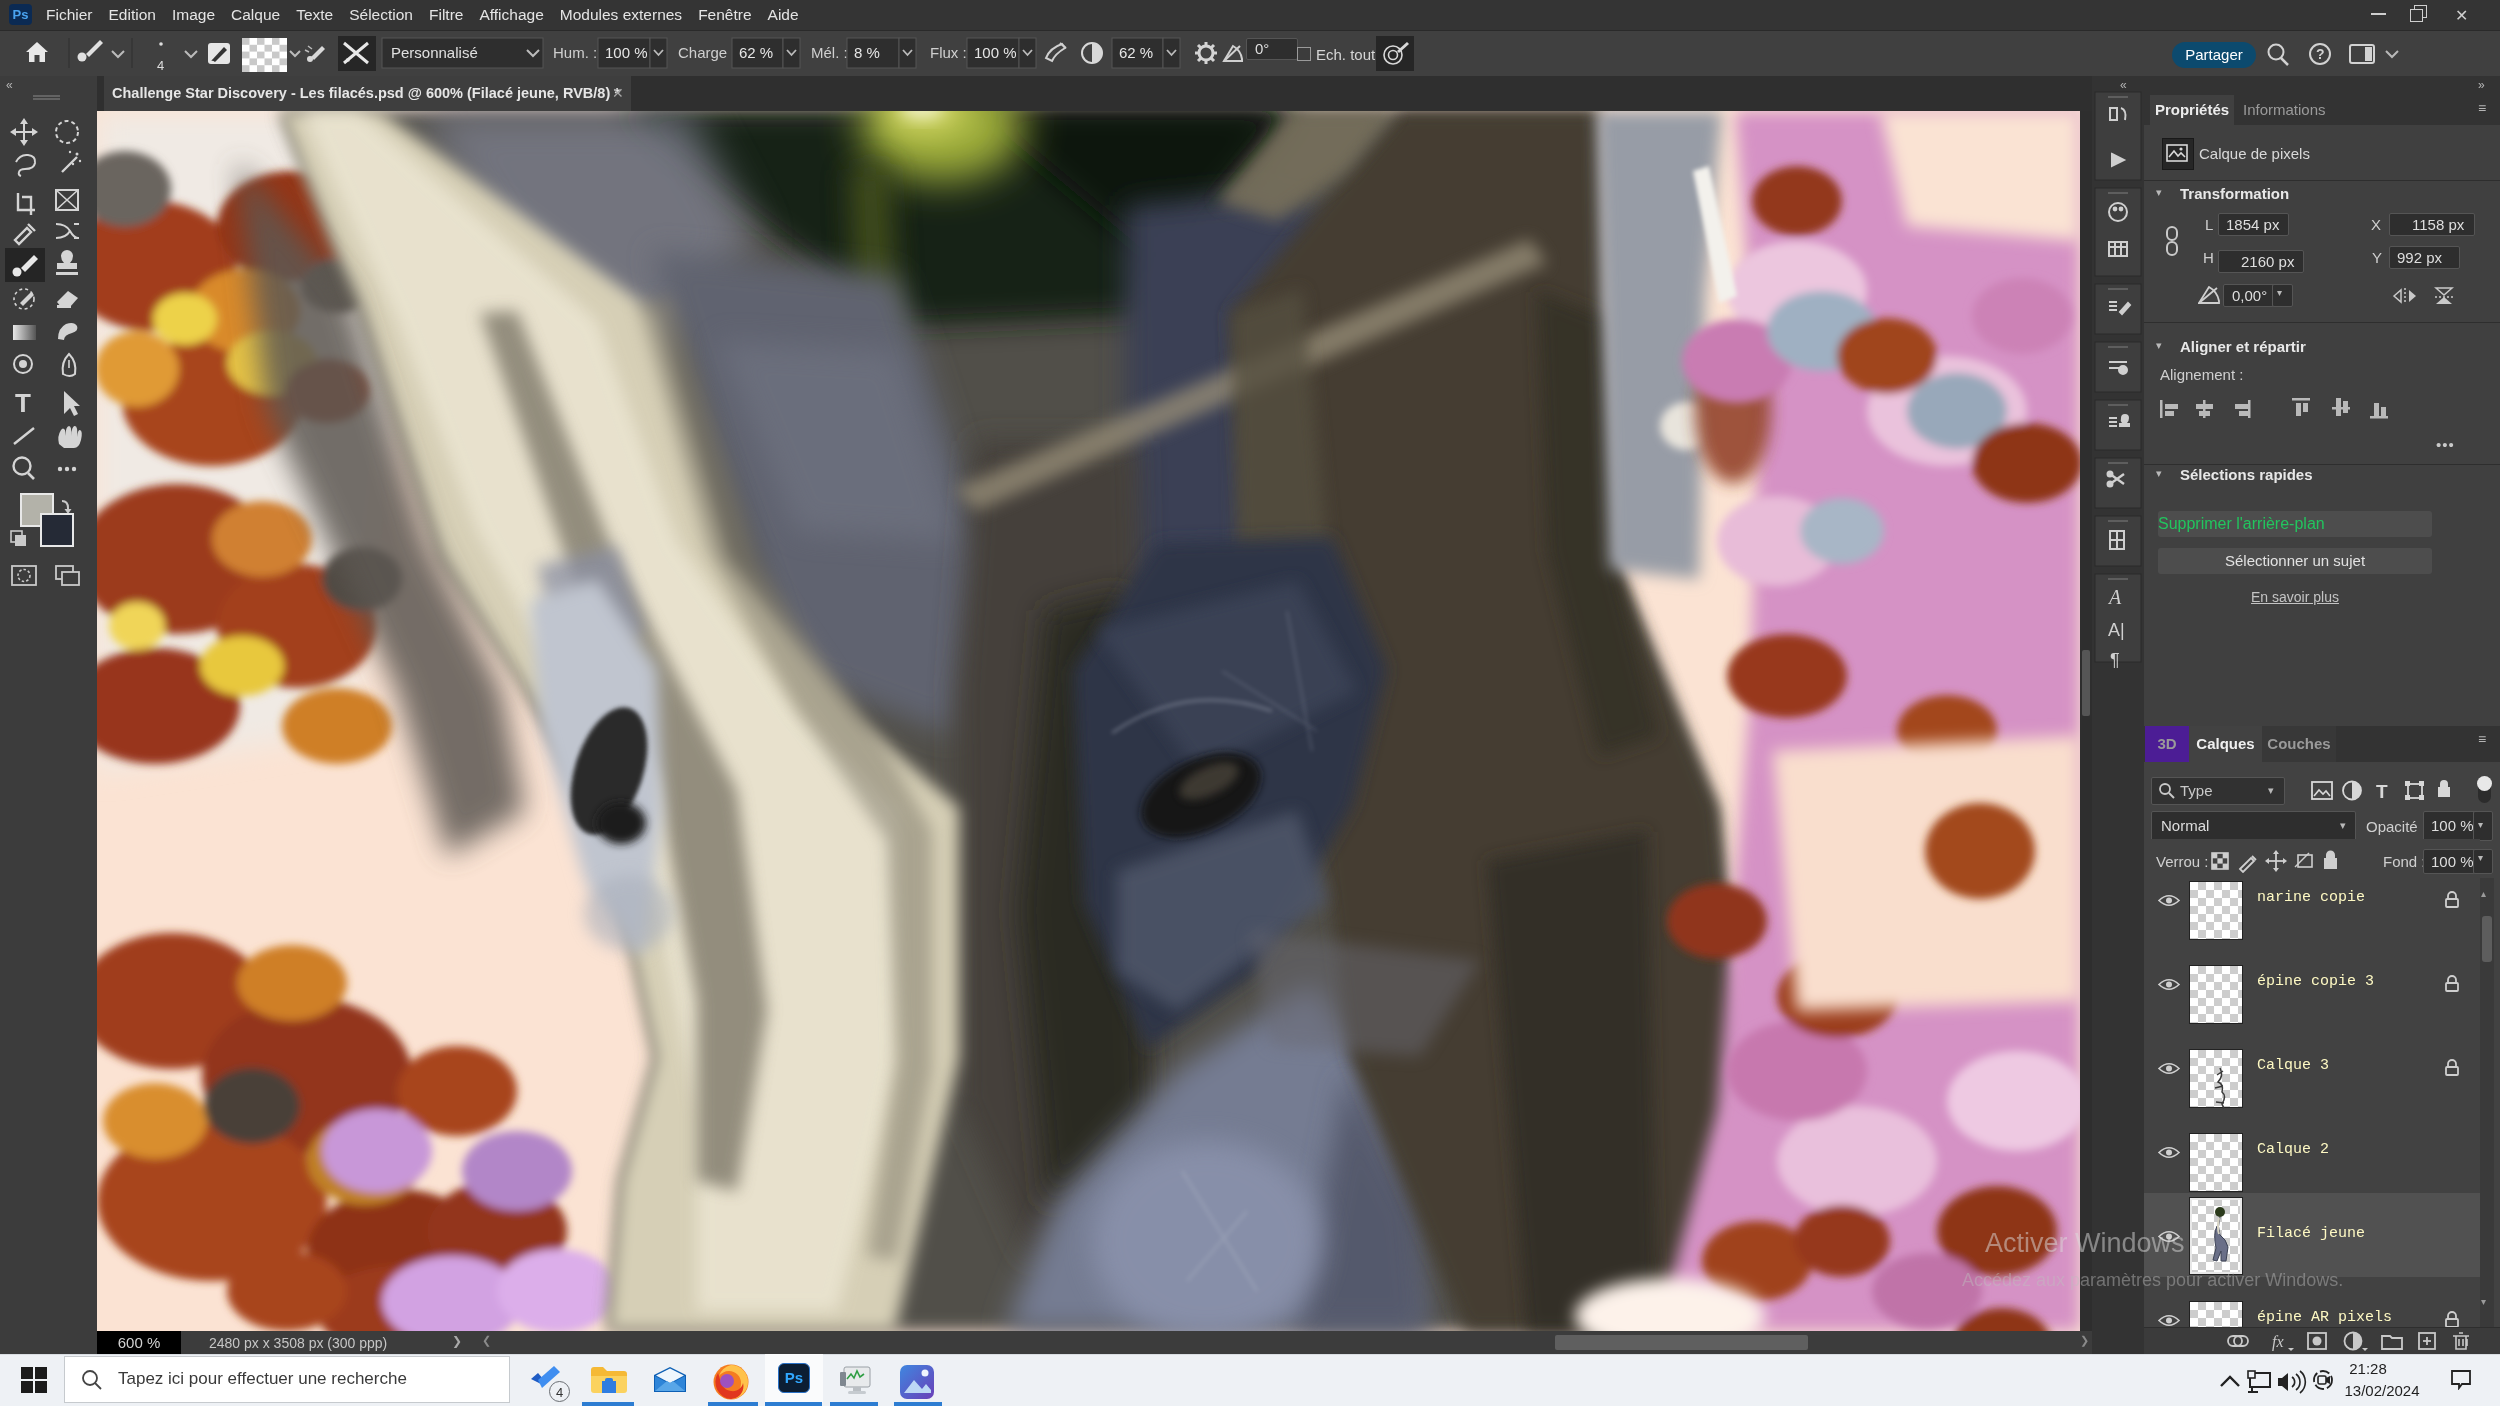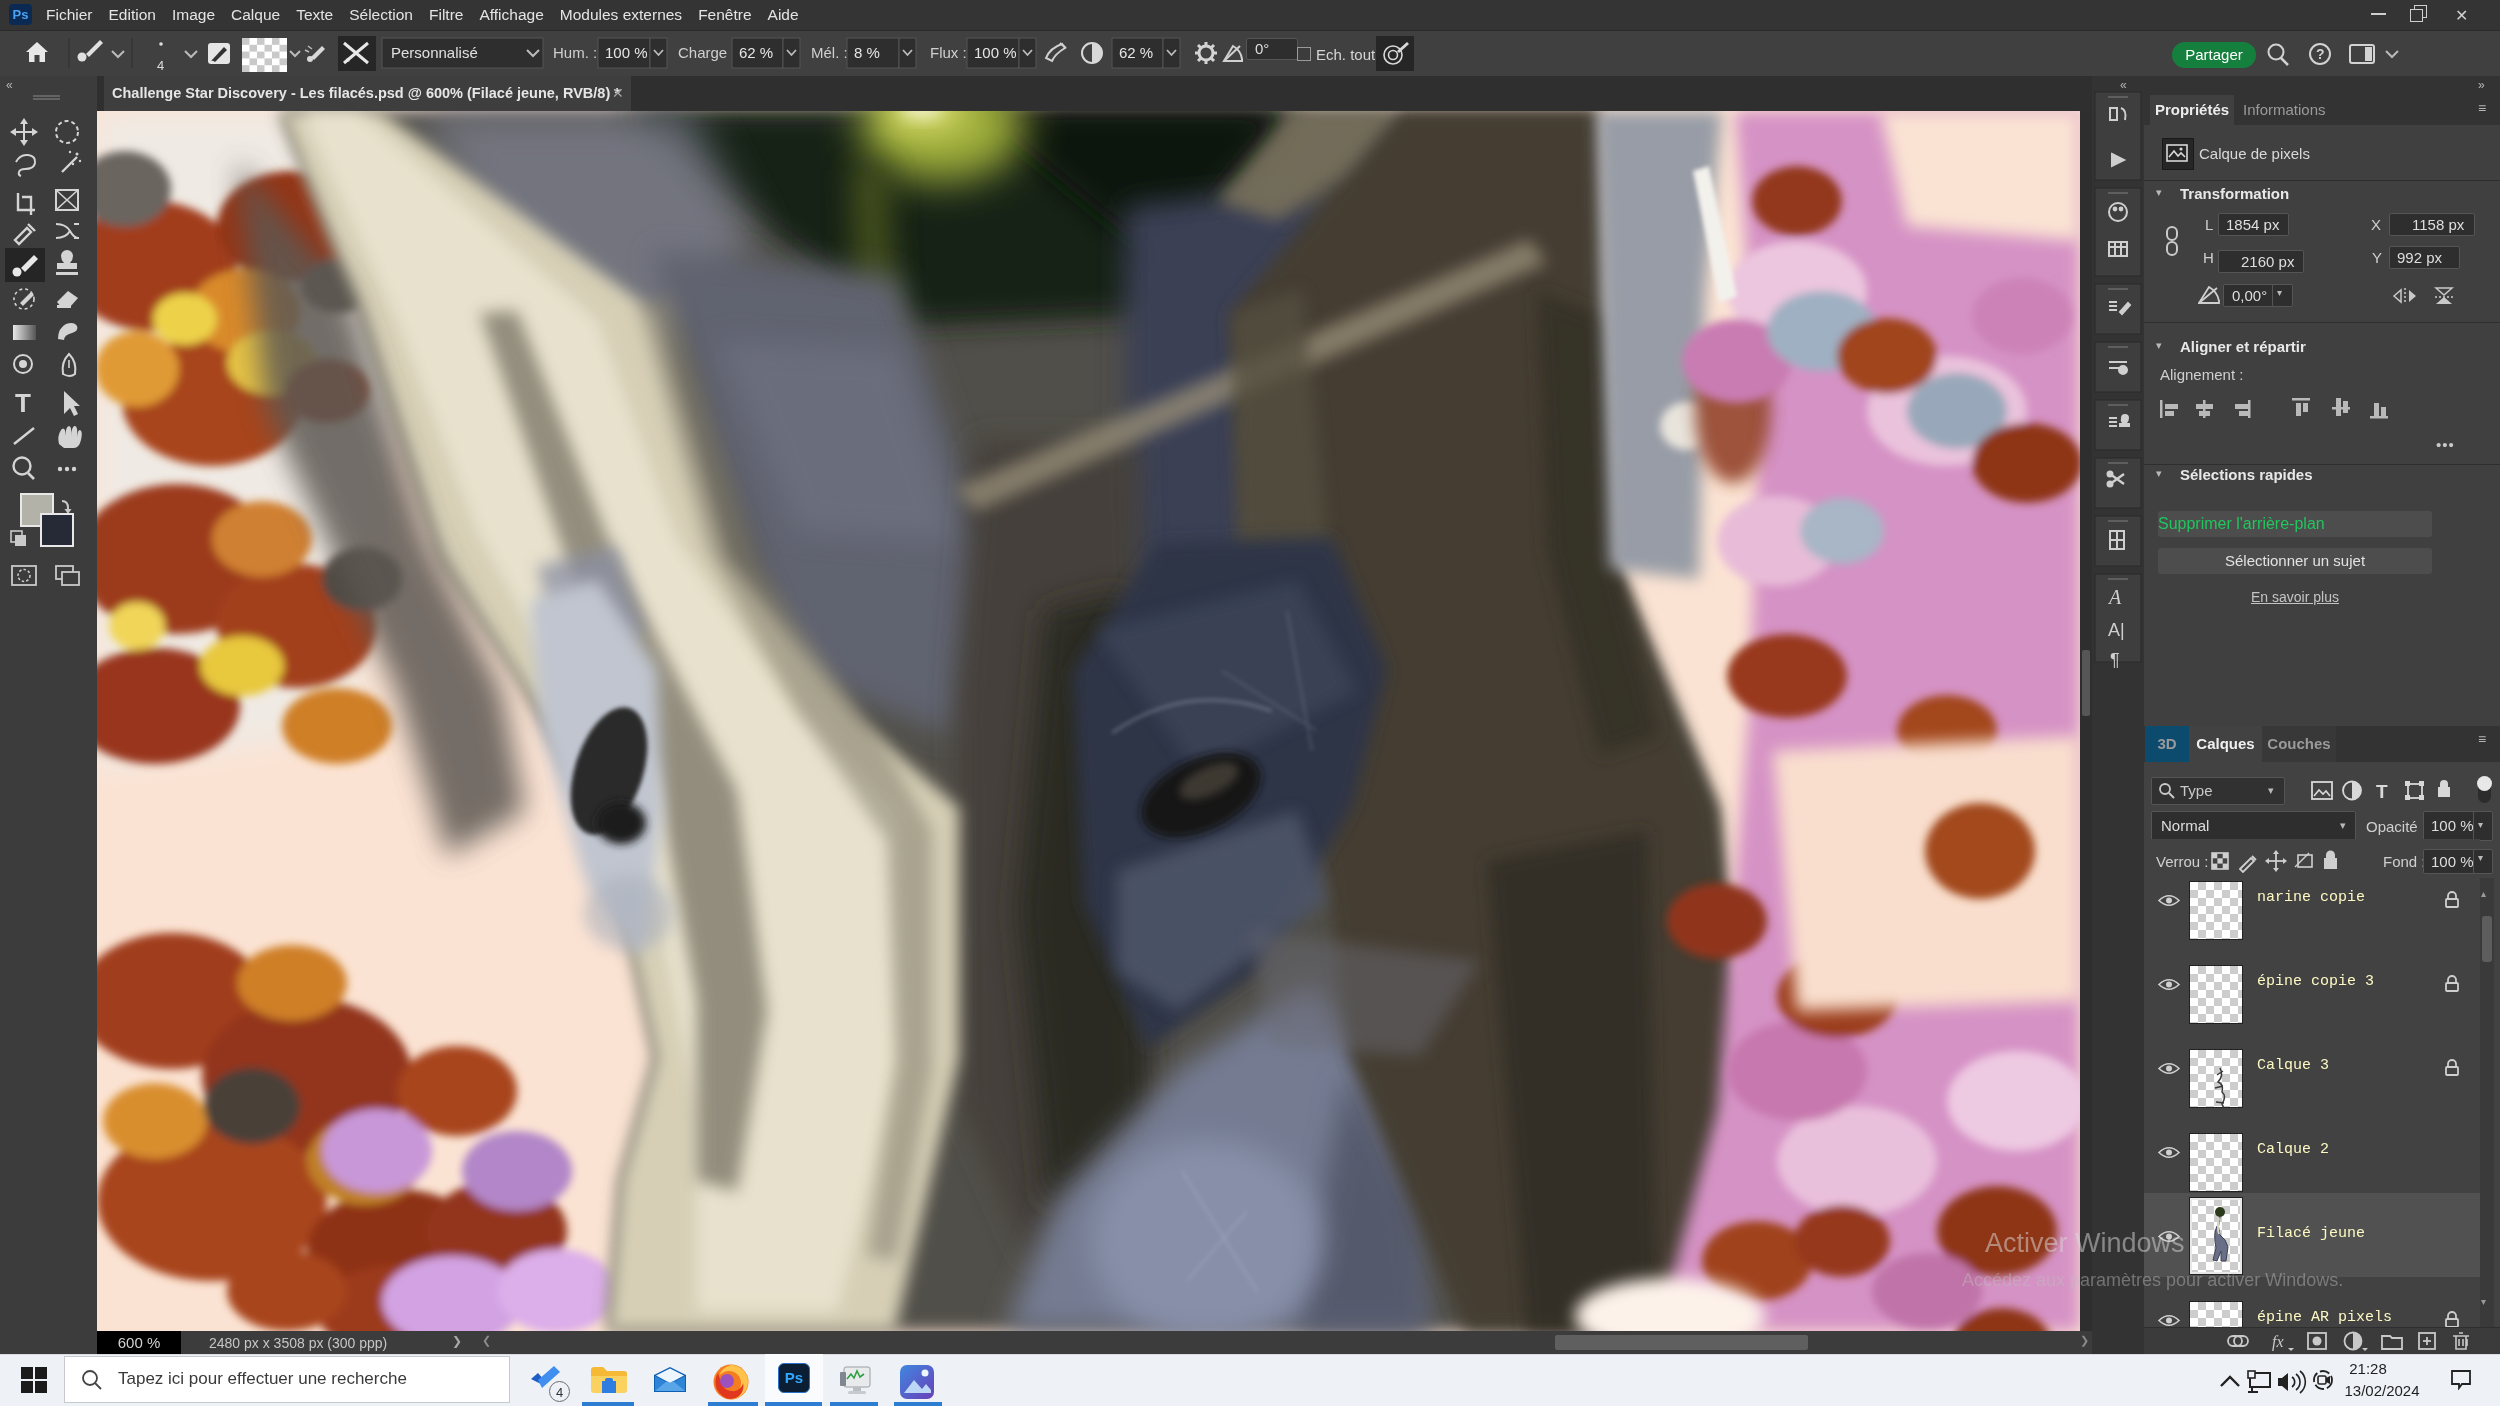--- a/index.html
+++ b/index.html
@@ -130,21 +130,21 @@
 </svg>
 <div class="abs well" style="left:1246px;top:38px;width:42px;height:20px;padding-left:8px;line-height:20px;">0°</div>
 <div class="abs" style="left:1297px;top:47px;width:12px;height:12px;border:1px solid #9a9a9a;background:#3c3c3c;"></div>
 <div class="abs txt" style="left:1316px;top:46px;">Ech. tout</div>
 <div class="abs" style="left:1376px;top:36px;width:38px;height:35px;background:#262626;"></div>
 <svg class="abs" style="left:1376px;top:36px;" width="38" height="35" viewBox="0 0 38 35">
   <circle cx="17" cy="19" r="9" fill="none" stroke="#d8d8d8" stroke-width="1.6"></circle>
   <circle cx="17" cy="19" r="4.5" fill="none" stroke="#d8d8d8" stroke-width="1.6"></circle>
   <path d="M21 15 L31 6 L33 8 L23 17 Z" fill="#d8d8d8"></path>
 </svg>
-<div class="abs" style="left:2172px;top:42px;width:84px;height:26px;background:#15803d;border-radius:13px;color:#fff;font-size:15px;text-align:center;line-height:26px;">Partager</div>
+<div class="abs" style="left:2172px;top:42px;width:84px;height:26px;background:#0c4a6e;border-radius:13px;color:#fff;font-size:15px;text-align:center;line-height:26px;">Partager</div>
 <svg class="abs" style="left:2262px;top:40px;" width="240" height="32" viewBox="0 0 240 32">
   <circle cx="14" cy="12" r="7.5" fill="none" stroke="#d2d2d2" stroke-width="2"></circle>
   <line x1="19" y1="18" x2="26" y2="25" stroke="#d2d2d2" stroke-width="2.5"></line>
   <circle cx="58" cy="14" r="10" fill="none" stroke="#d2d2d2" stroke-width="2"></circle>
   <text x="54" y="19" fill="#d2d2d2" font-size="14" font-weight="bold">?</text>
   <rect x="88" y="5" width="24" height="18" rx="2" fill="none" stroke="#d2d2d2" stroke-width="2"></rect>
   <rect x="103" y="7" width="7" height="14" fill="#d2d2d2"></rect>
   <path d="M124 11 l6 6 l6 -6" stroke="#b9b9b9" stroke-width="2" fill="none"></path>
 </svg>
 </div>
@@ -542,21 +542,21 @@
 <div class="abs" style="left:2436px;top:436px;color:#c9c9c9;font-size:15px;letter-spacing:1px;">•••</div>
 <div class="abs" style="left:2144px;top:464px;width:356px;height:1px;background:#2e2e2e;"></div>
 <div class="abs" style="left:2156px;top:467px;color:#b9b9b9;font-size:11px;">▾</div>
 <div class="abs" style="left:2180px;top:466px;color:#e8e8e8;font-size:15px;font-weight:bold;">Sélections rapides</div>
 <div class="abs" style="left:2158px;top:511px;width:274px;height:26px;background:#4d4d4d;border-radius:3px;color:#22c55e;font-size:16px;text-align:left;line-height:26px;">Supprimer l'arrière-plan</div>
 <div class="abs" style="left:2158px;top:548px;width:274px;height:26px;background:#4d4d4d;border-radius:3px;color:#e2e2e2;font-size:15px;text-align:center;line-height:26px;">Sélectionner un sujet</div>
 <div class="abs" style="left:2158px;top:589px;width:274px;text-align:center;color:#c4c4c4;font-size:14px;text-decoration:underline;">En savoir plus</div>
 </div>
 <div id="layerspanel">
 <div class="abs" style="left:2144px;top:726px;width:356px;height:36px;background:#333333;"></div>
-<div class="abs" style="left:2145px;top:726px;width:44px;height:36px;color:#9a9a9a;font-size:15px;font-weight:bold;line-height:36px;text-align:center;background:#0c4a6e;">3D</div>
+<div class="abs" style="left:2145px;top:726px;width:44px;height:36px;color:#9a9a9a;font-size:15px;font-weight:bold;line-height:36px;text-align:center;background:#4c1d95;">3D</div>
 <div class="abs" style="left:2189px;top:726px;width:73px;height:36px;background:#424242;color:#f0f0f0;font-size:15px;font-weight:bold;line-height:36px;text-align:center;">Calques</div>
 <div class="abs" style="left:2262px;top:726px;width:74px;height:36px;color:#9a9a9a;font-size:15px;font-weight:bold;line-height:36px;text-align:center;background:#383838;">Couches</div>
 <div class="abs" style="left:2478px;top:731px;color:#b5b5b5;font-size:14px;">≡</div>
 <div class="abs" style="left:2144px;top:762px;width:356px;height:565px;background:#424242;"></div>
 
 <div class="abs" style="left:2151px;top:777px;width:132px;height:26px;background:#313131;border:1px solid #555;border-radius:2px;"></div>
 <svg class="abs" style="left:2158px;top:782px;" width="18" height="18" viewBox="0 0 18 18">
         <circle cx="7" cy="7" r="5" fill="none" stroke="#c9c9c9" stroke-width="1.8"></circle>
         <line x1="11" y1="11" x2="16" y2="16" stroke="#c9c9c9" stroke-width="2"></line>
       </svg>

